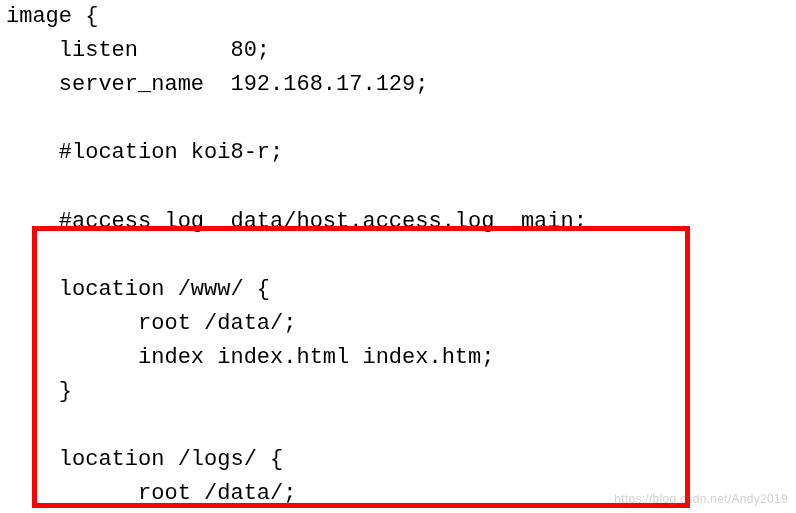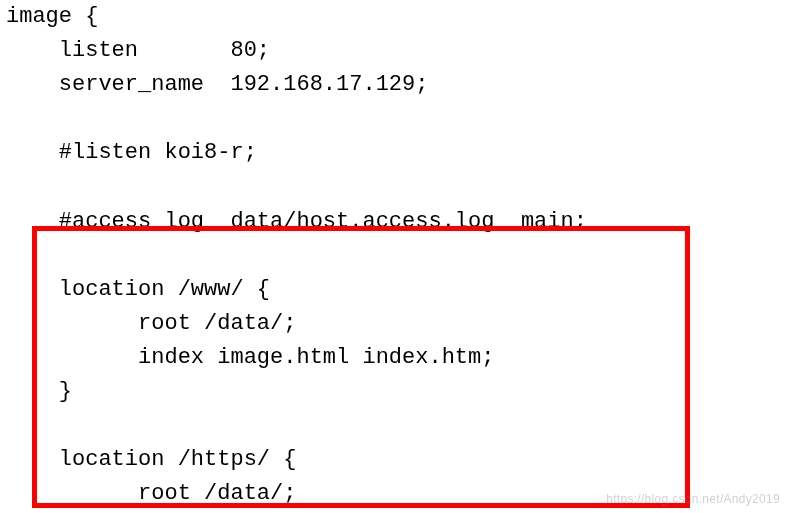--- a/index.html
+++ b/index.html
@@ -26,44 +26,44 @@
     left: 32px;
     top: 226px;
     width: 658px;
     height: 282px;
     border: 5px solid #ff0000;
     box-sizing: border-box;
     pointer-events: none;
   }
   .watermark {
     position: absolute;
-    right: 16px;
+    right: 8px;
     bottom: 4px;
     font-family: Arial, sans-serif;
     font-size: 12px;
     color: rgba(120,120,120,0.35);
     letter-spacing: 0.3px;
   }
 </style>
 </head>
 <body>
 
 <pre><span>image {</span>
 <span>    listen       80;</span>
 <span>    server_name  192.168.17.129;</span>
 <span></span>
-<span>    #listen koi8-r;</span>
+<span>    #location koi8-r;</span>
 <span></span>
 <span>    #access_log  data/host.access.log  main;</span>
 <span></span>
 <span>    location /www/ {</span>
 <span>          root /data/;</span>
-<span>          index image.html index.htm;</span>
+<span>          index index.html index.htm;</span>
 <span>    }</span>
 <span></span>
-<span>    location /https/ {</span>
+<span>    location /logs/ {</span>
 <span>          root /data/;</span>
 
 </pre>
 
 <div class="highlight-box"></div>
 
 <div class="watermark">https://blog.csdn.net/Andy2019</div>
 
 </body></html>

